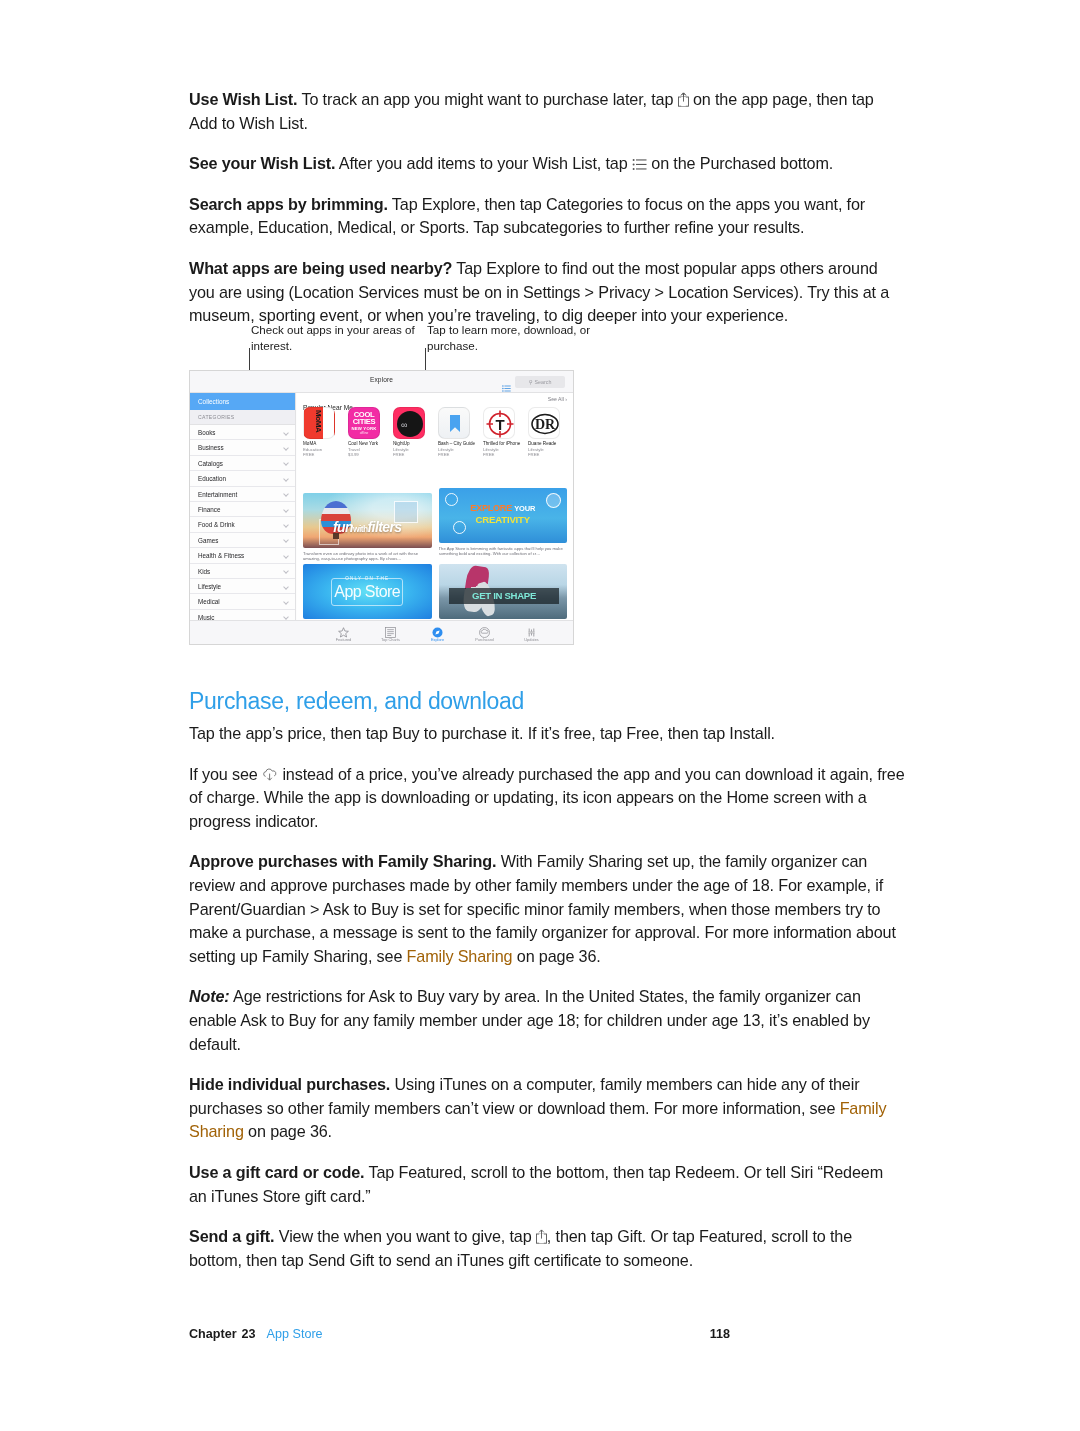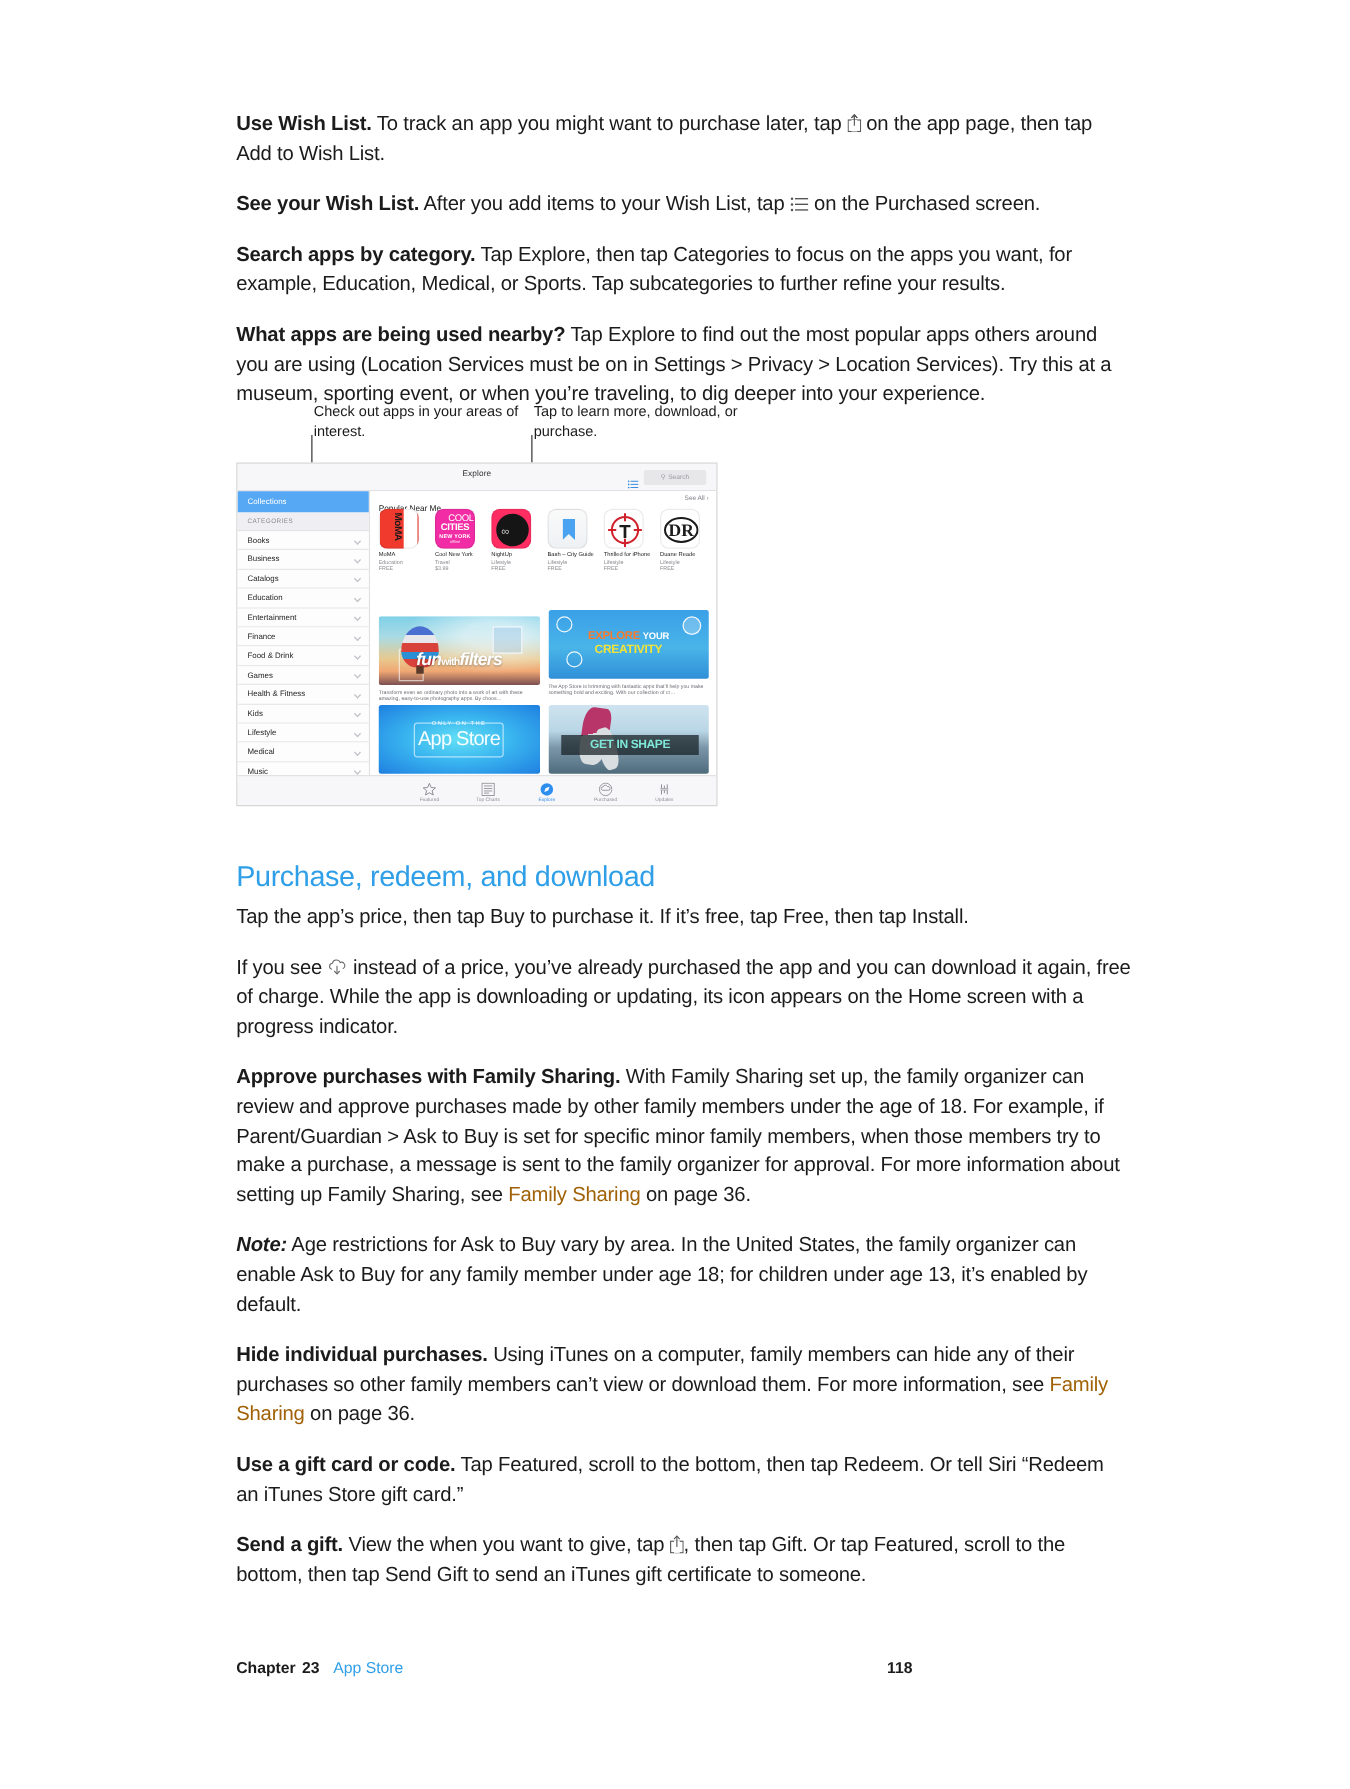--- a/index.html
+++ b/index.html
@@ -221,21 +221,21 @@
   
   .ic-moma { background: linear-gradient(90deg,#f03a2e 0 62%, #ffffff 62% 100%); }
   .ic-moma .t {
     position: absolute; left: 19px; top: 2px;
     font-size: 8px; font-weight: bold; color: #1b1b1b;
     transform: rotate(90deg); transform-origin: left top;
     letter-spacing: -0.4px;
     white-space: nowrap;
   }
   .ic-cool { background: #f22ca4; color:#fff; text-align:center; }
-  .ic-cool .l1 { font-size: 7.6px; font-weight: normal; line-height: 7.4px; margin-top: 3px; letter-spacing:-0.3px;text-align:right;}
+  .ic-cool .l1 { font-size: 7.6px; font-weight: bold; line-height: 7.4px; margin-top: 3px; letter-spacing:-0.3px;}
   .ic-cool .l2 { font-size: 7.6px; font-weight: bold; line-height: 7.4px; letter-spacing:-0.3px;}
   .ic-cool .l3 { font-size: 4.3px; font-weight: bold; line-height: 5.4px; letter-spacing:0.2px;}
   .ic-cool .l4 { font-size: 3.2px; line-height: 5px; opacity:.85; }
   .ic-night { background: #ff2d62; }
   .ic-night .disc {
     position:absolute; left:3px; top:3px; width:26px; height:26px;
     border-radius:50%; background:#151515;
   }
   .ic-night .inf { position:absolute; left:7px; top:12px; font-size:9px; color:#c9c9cf; letter-spacing:-1px;}
   .ic-bash { background: linear-gradient(180deg,#fafafa,#eef1f4); }
@@ -407,23 +407,23 @@
             <path d="M3.2 3.3 L5.5 0.9 L7.8 3.3" stroke="#555" stroke-width="0.9" fill="none"></path>
           </svg></span><span> on the app page, then tap Add to Wish List.</span></p>
 
     <p class="para"><b class="lead">See your Wish List.</b><span> After you add items to your Wish List, tap </span><span class="glyph ic-list"><svg width="15" height="13" viewBox="0 0 15 13">
             <circle cx="1.6" cy="2" r="1" fill="#555"></circle>
             <circle cx="1.6" cy="6.5" r="1" fill="#555"></circle>
             <circle cx="1.6" cy="11" r="1" fill="#555"></circle>
             <rect x="4" y="1.4" width="10.5" height="1.1" fill="#555"></rect>
             <rect x="4" y="5.9" width="10.5" height="1.1" fill="#555"></rect>
             <rect x="4" y="10.4" width="10.5" height="1.1" fill="#555"></rect>
-          </svg></span><span> on the Purchased screen.</span></p>
-
-    <p class="para"><b class="lead">Search apps by category.</b><span> Tap Explore, then tap Categories to focus on the apps you want, for example, Education, Medical, or Sports. Tap subcategories to further refine your results.</span></p>
+          </svg></span><span> on the Purchased bottom.</span></p>
+
+    <p class="para"><b class="lead">Search apps by brimming.</b><span> Tap Explore, then tap Categories to focus on the apps you want, for example, Education, Medical, or Sports. Tap subcategories to further refine your results.</span></p>
 
     <p class="para"><b class="lead">What apps are being used nearby?</b><span> Tap Explore to find out the most popular apps others around you are using (Location Services must be on in Settings &gt; Privacy &gt; Location Services). Try this at a museum, sporting event, or when you’re traveling, to dig deeper into your experience.</span></p>
   </div>
 
   <div class="figure">
 
     <div class="callout c1">Check out apps in your areas of interest.</div>
     <div class="callout c2">Tap to learn more, download, or purchase.</div>
     <div class="leader l1"></div>
     <div class="leader l2"></div>

